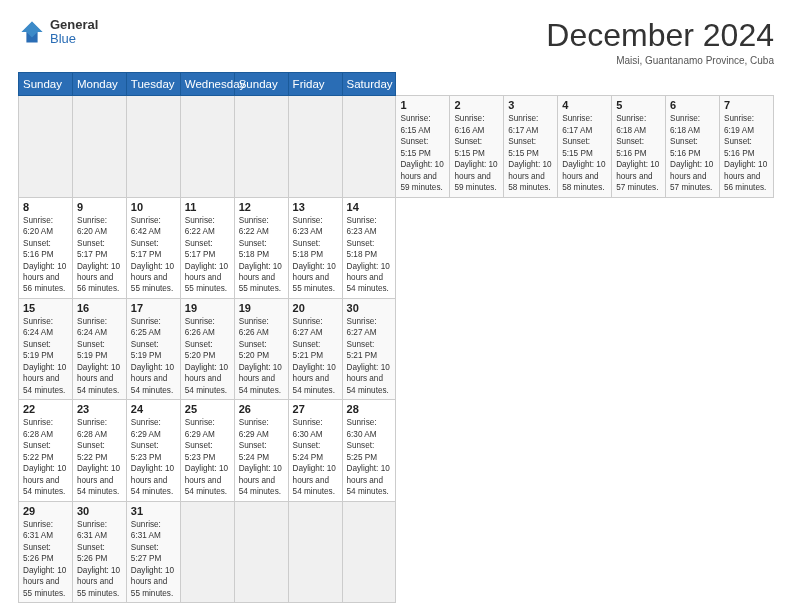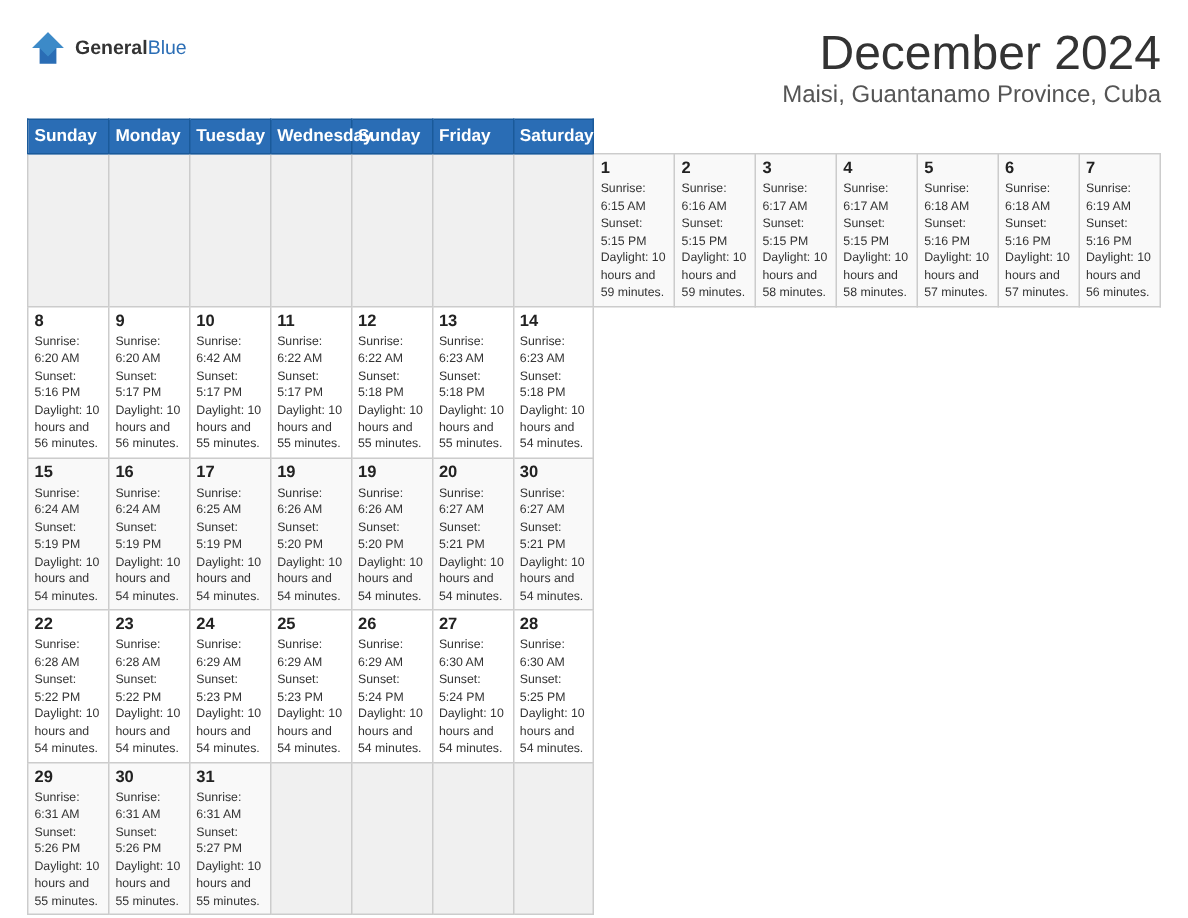--- a/index.html
+++ b/index.html
@@ -22,23 +22,22 @@
       align-items: flex-start;
       margin-bottom: 6px;
     }
     .logo {
       display: flex;
       align-items: center;
       gap: 4px;
     }
     .logo-text {
       display: flex;
-      flex-direction: row;
+      flex-direction: column;
       line-height: 1.1;
-      align-items: flex-end;
     }
     .logo-general {
       font-size: 13px;
       font-weight: bold;
       color: #333;
     }
     .logo-blue {
       font-size: 13px;
       font-weight: normal;
       color: #2a6db5;
@@ -50,34 +49,34 @@
     .title-section {
       text-align: right;
     }
     .month-title {
       font-size: 32px;
       font-weight: normal;
       color: #333;
       line-height: 1.1;
     }
     .location-title {
-      font-size: 16px;
+      font-size: 10px;
       color: #555;
       margin-top: 2px;
     }
     .calendar {
       width: 100%;
       border-collapse: collapse;
       table-layout: fixed;
     }
     .calendar th {
       background: #2a6db5;
       color: #fff;
       font-size: 11.5px;
-      font-weight: bold;
+      font-weight: normal;
       padding: 5px 4px;
       text-align: left;
       border: 1px solid #1a5a9a;
     }
     .calendar td {
       border: 1px solid #ccc;
       vertical-align: top;
       padding: 3px 4px;
       font-size: 8.5px;
       color: #333;

